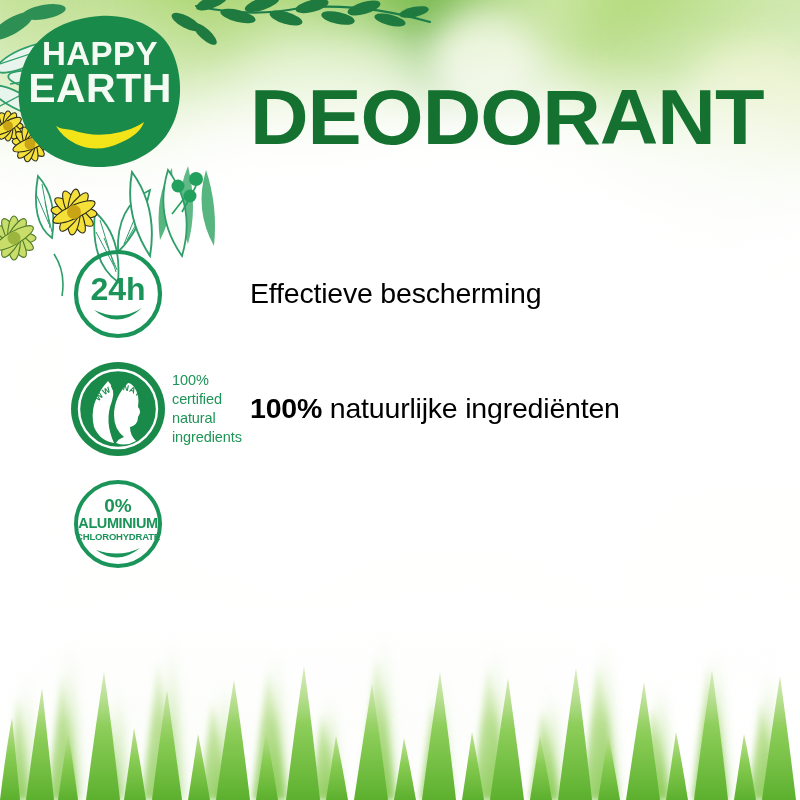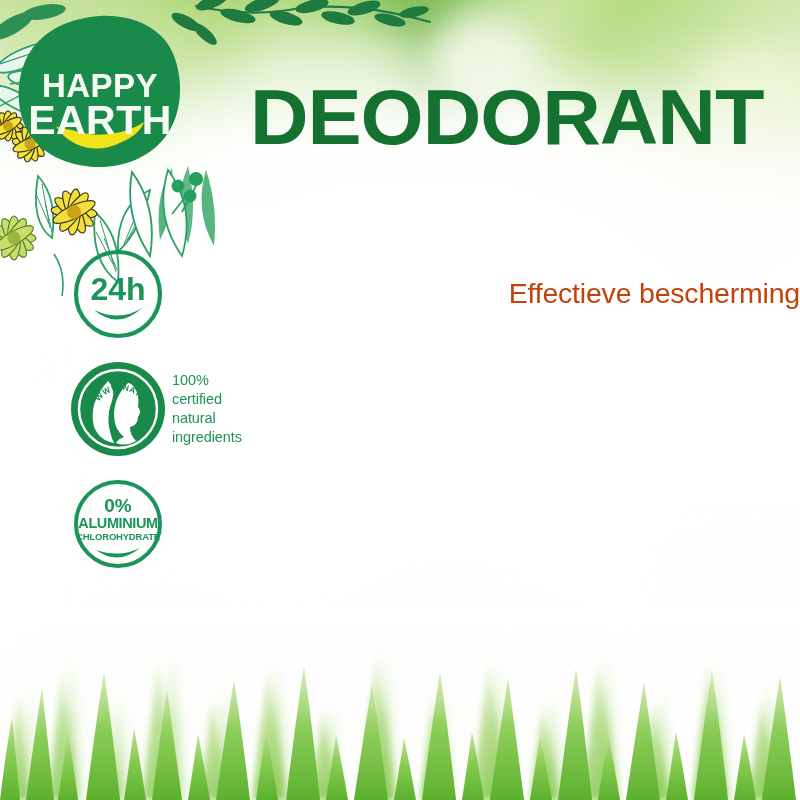--- a/index.html
+++ b/index.html
@@ -41,21 +41,21 @@
 
   
   .doodles { position:absolute; left:0; top:0; width:800px; height:800px; pointer-events:none; }
 
   
   .logo {
     position:absolute; left:14px; top:12px; width:172px; height:160px;
   }
   .logo-text {
     position:absolute; left:0; top:0; width:172px; height:160px;
-    display:flex; flex-direction:column; align-items:center; justify-content:center;
+    display:flex; flex-direction:column; align-items:center; justify-content:flex-start;
     padding-top:26px;
     color:#f4fbf2;
     font-weight:bold;
     letter-spacing:0.5px;
     line-height:0.95;
     text-shadow:0 0 1px rgba(255,255,255,0.2);
   }
   .logo-happy { font-size:33px; }
   .logo-earth { font-size:41px; }
 
@@ -72,40 +72,39 @@
     white-space:nowrap;
   }
 
   
   .features { position:absolute; left:0; top:236px; width:800px; }
   .row {
     position:relative;
     height:115px;
     display:flex;
     align-items:center;
-    justify-content:space-between;
   }
   .badge-cell {
     position:relative;
     width:250px; height:115px;
     flex:0 0 250px;
     display:flex; align-items:center;
   }
   .badge { position:absolute; left:68px; top:50%; transform:translateY(-50%); }
   .natrue-caption {
     position:absolute; left:172px; top:50%;
     transform:translateY(-50%);
     color:#1f9457;
     font-size:14.5px;
     line-height:1.32;
     font-weight:500;
     letter-spacing:-0.1px;
   }
   .feature-text {
-    color:#c2410c;
+    color:#000000;
     font-size:28.5px;
     letter-spacing:-0.2px;
     white-space:nowrap;
   }
   .feature-text .lead { font-weight:bold; }
 </style>
 </head>
 <body>
 
 <div id="stage">
@@ -391,20 +390,23 @@
             <textPath href="#natruearc" startOffset="2%">WWW.NATRUE.ORG</textPath>
           </text>
         </svg>
         <div class="natrue-caption">
           <div>100%</div>
           <div>certified</div>
           <div>natural</div>
           <div>ingredients</div>
         </div>
       </div>
+      <div class="feature-text">
+        <span class="lead">100%</span><span> natuurlijke ingrediënten</span>
+      </div>
     </div>
 
     <div class="row">
       <div class="badge-cell">
         <svg class="badge" width="100" height="100" viewBox="0 0 100 100">
           <circle cx="50" cy="50" r="42" fill="none" stroke="#1a9459" stroke-width="4"></circle>
           <text x="50" y="38" text-anchor="middle" font-family="Liberation Sans, sans-serif" font-size="19" font-weight="bold" fill="#1a9459">0%</text>
           <text x="50" y="54" text-anchor="middle" font-family="Liberation Sans, sans-serif" font-size="14.5" font-weight="bold" fill="#1a9459" letter-spacing="-0.4">ALUMINIUM</text>
           <text x="50" y="66" text-anchor="middle" font-family="Liberation Sans, sans-serif" font-size="9.5" font-weight="bold" fill="#1a9459" letter-spacing="-0.2">CHLOROHYDRATE</text>
           <path d="M28 76 Q50 92 72 74 Q52 84 28 76 Z" fill="#1a9459"></path>

